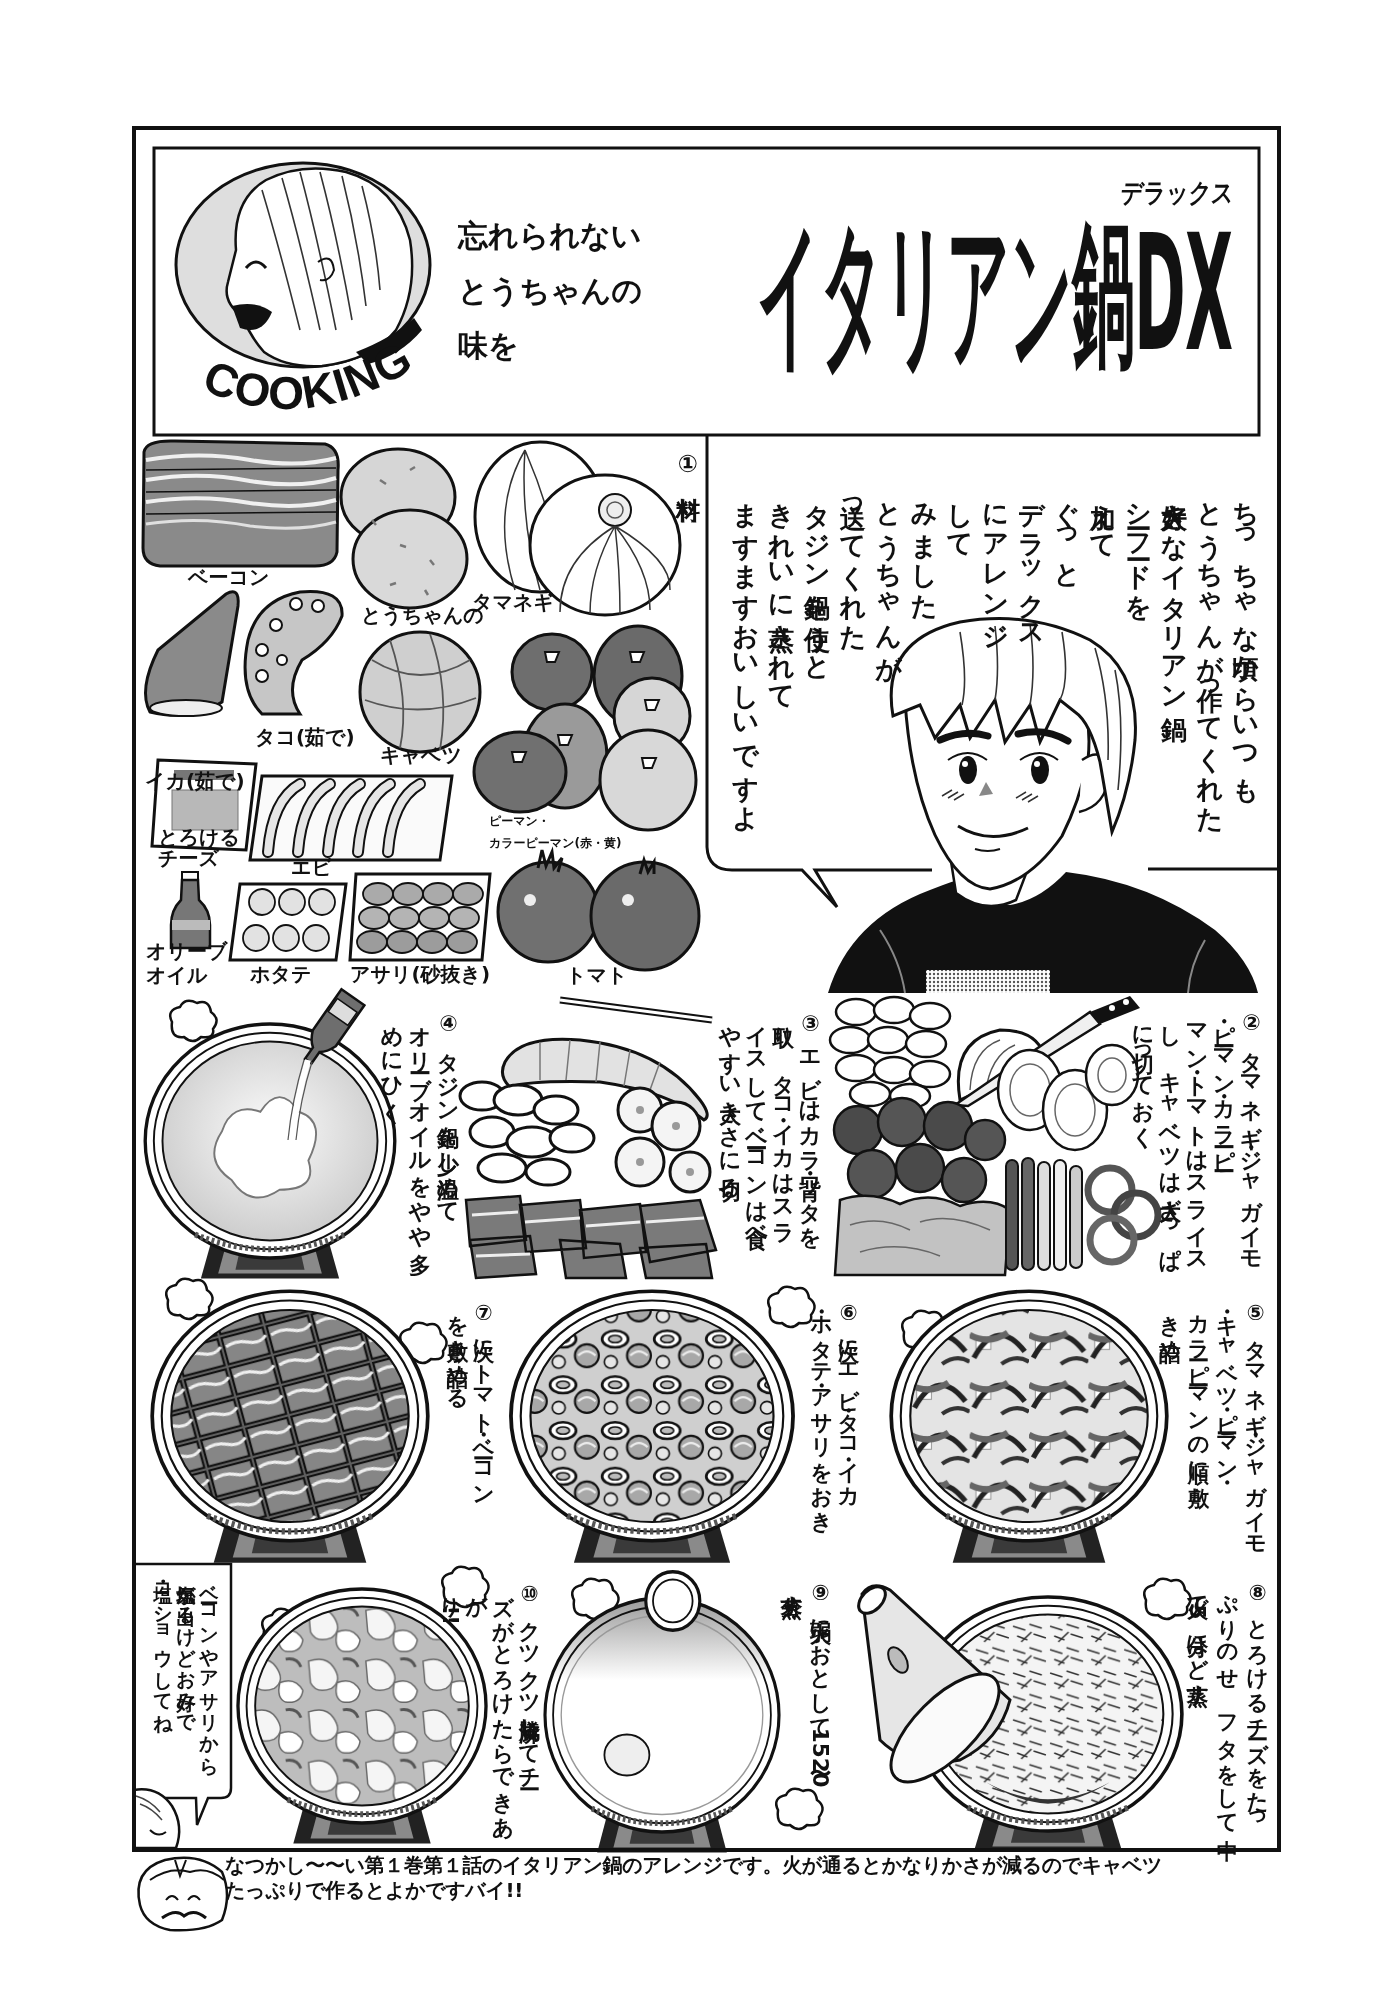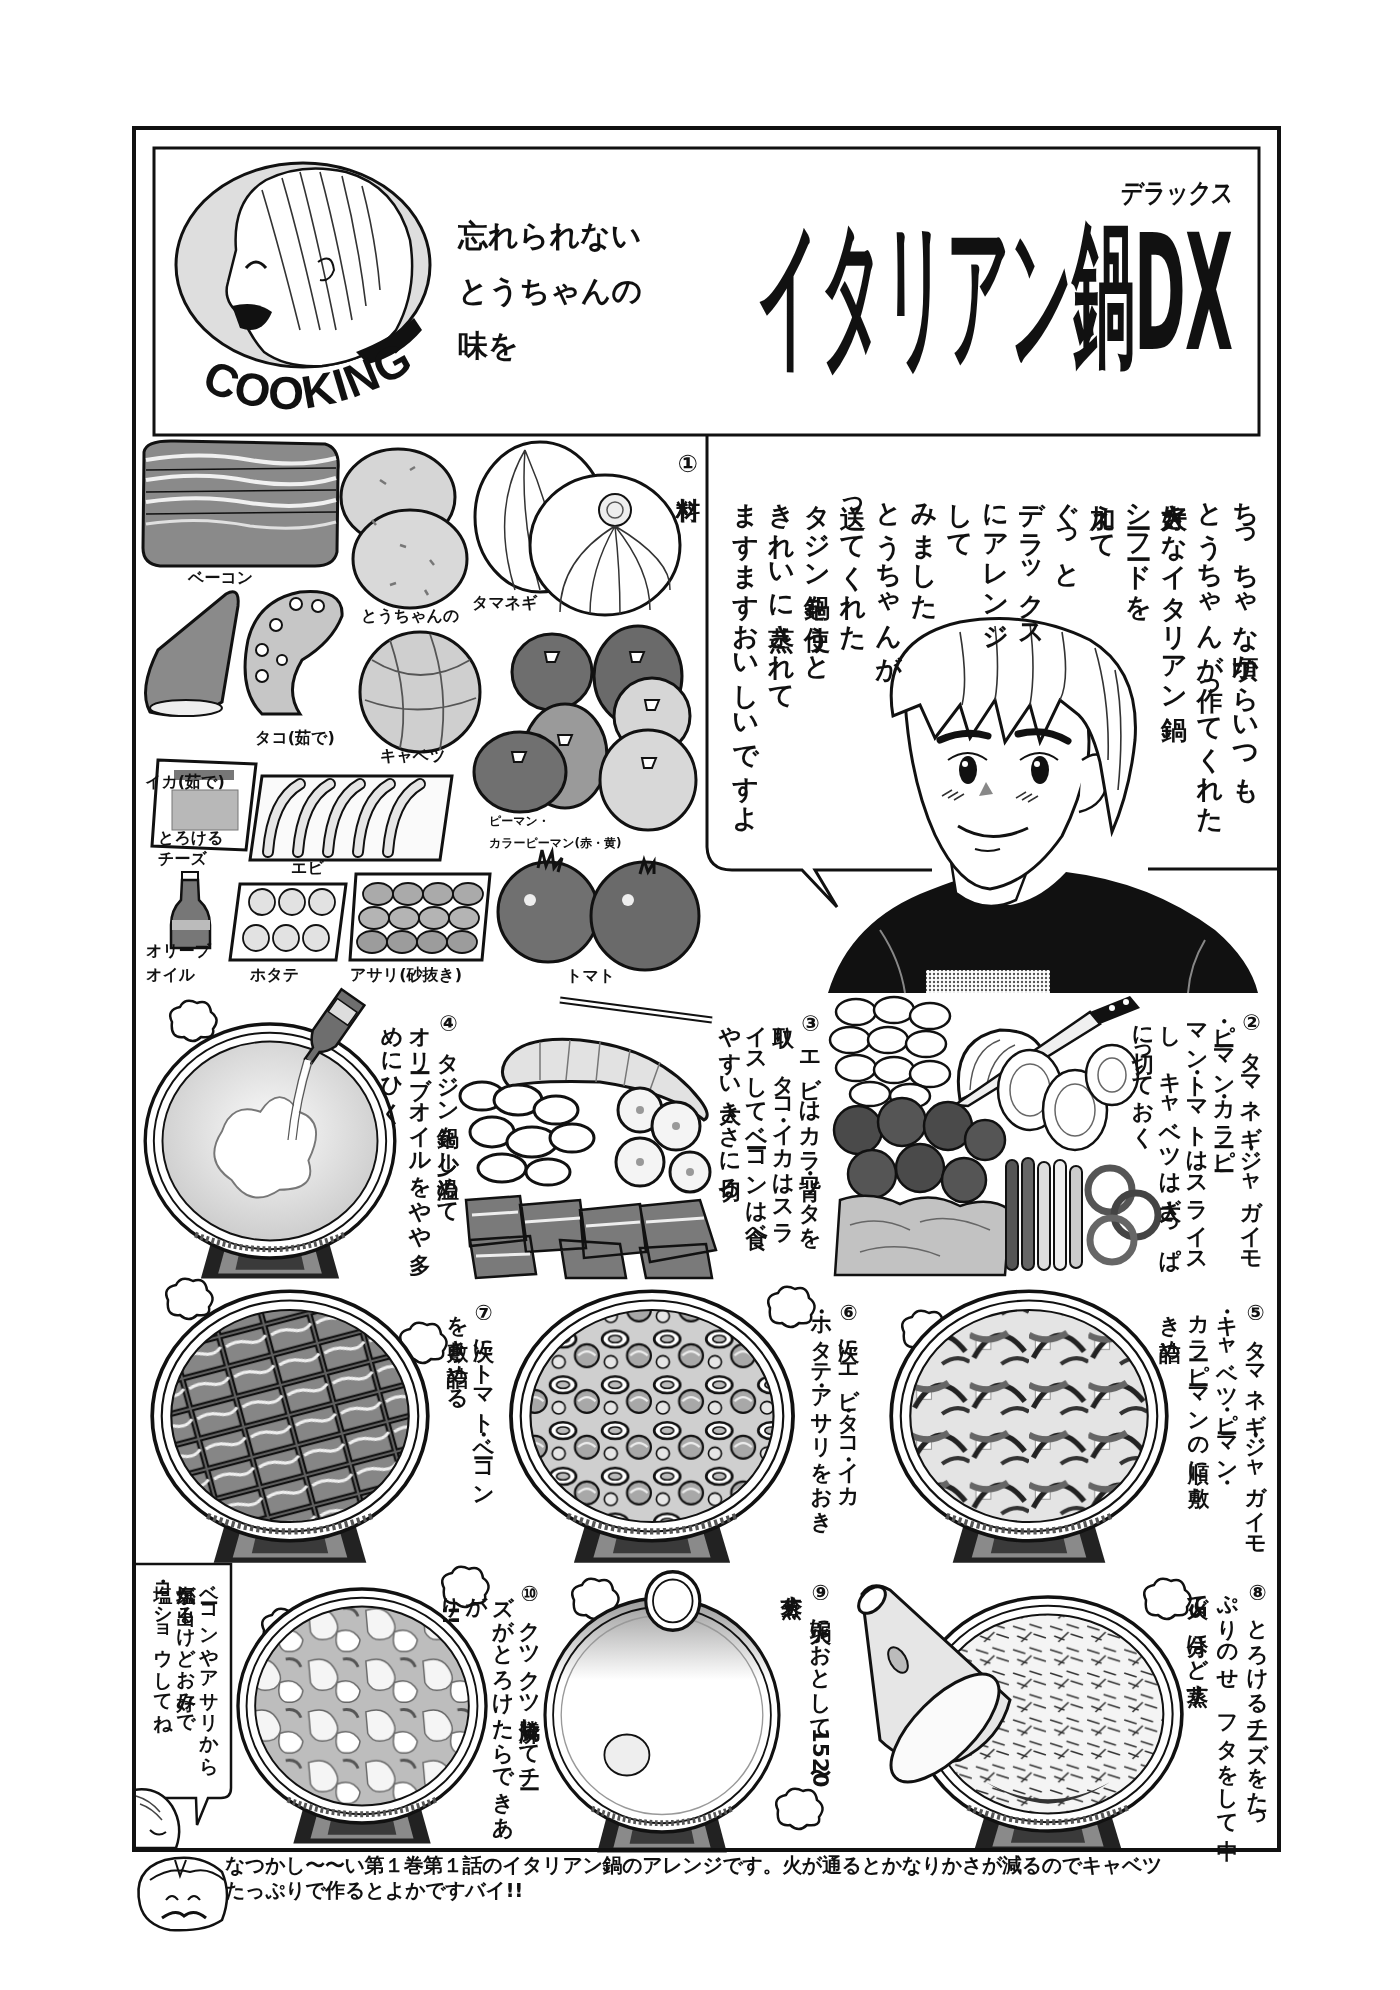--- a/index.html
+++ b/index.html
@@ -9,21 +9,21 @@
     font-family:"DejaVu Sans", sans-serif; color:var(--ink, #111111);
   }
   #art { position:absolute; left:0; top:0; }
   .vtext {
     position:absolute; writing-mode:vertical-rl; text-orientation:mixed;
     font-family:"DejaVu Sans", sans-serif; color:var(--ink, #111111);
     font-weight:600; white-space:nowrap;
   }
   .vtext .lines { white-space:pre-line; }
   .lbl {
-    position:absolute; font-size:16px; line-height:21px; white-space:pre-line;
+    position:absolute; font-size:20px; line-height:21px; white-space:pre-line;
     font-family:"DejaVu Sans", sans-serif; color:var(--ink, #111111); font-weight:600;
   }
   .subtitle {
     position:absolute; left:458px; top:208px; font-size:30px; line-height:55px;
     font-weight:bold; white-space:pre-line; font-family:"DejaVu Sans", sans-serif;
   }
   .big-title {
     position:absolute; left:757px; top:214px; font-size:160px; line-height:160px;
     font-weight:900; white-space:nowrap; transform:scaleX(0.39); transform-origin:left top;
     font-family:"DejaVu Sans", sans-serif; letter-spacing:-2px;

